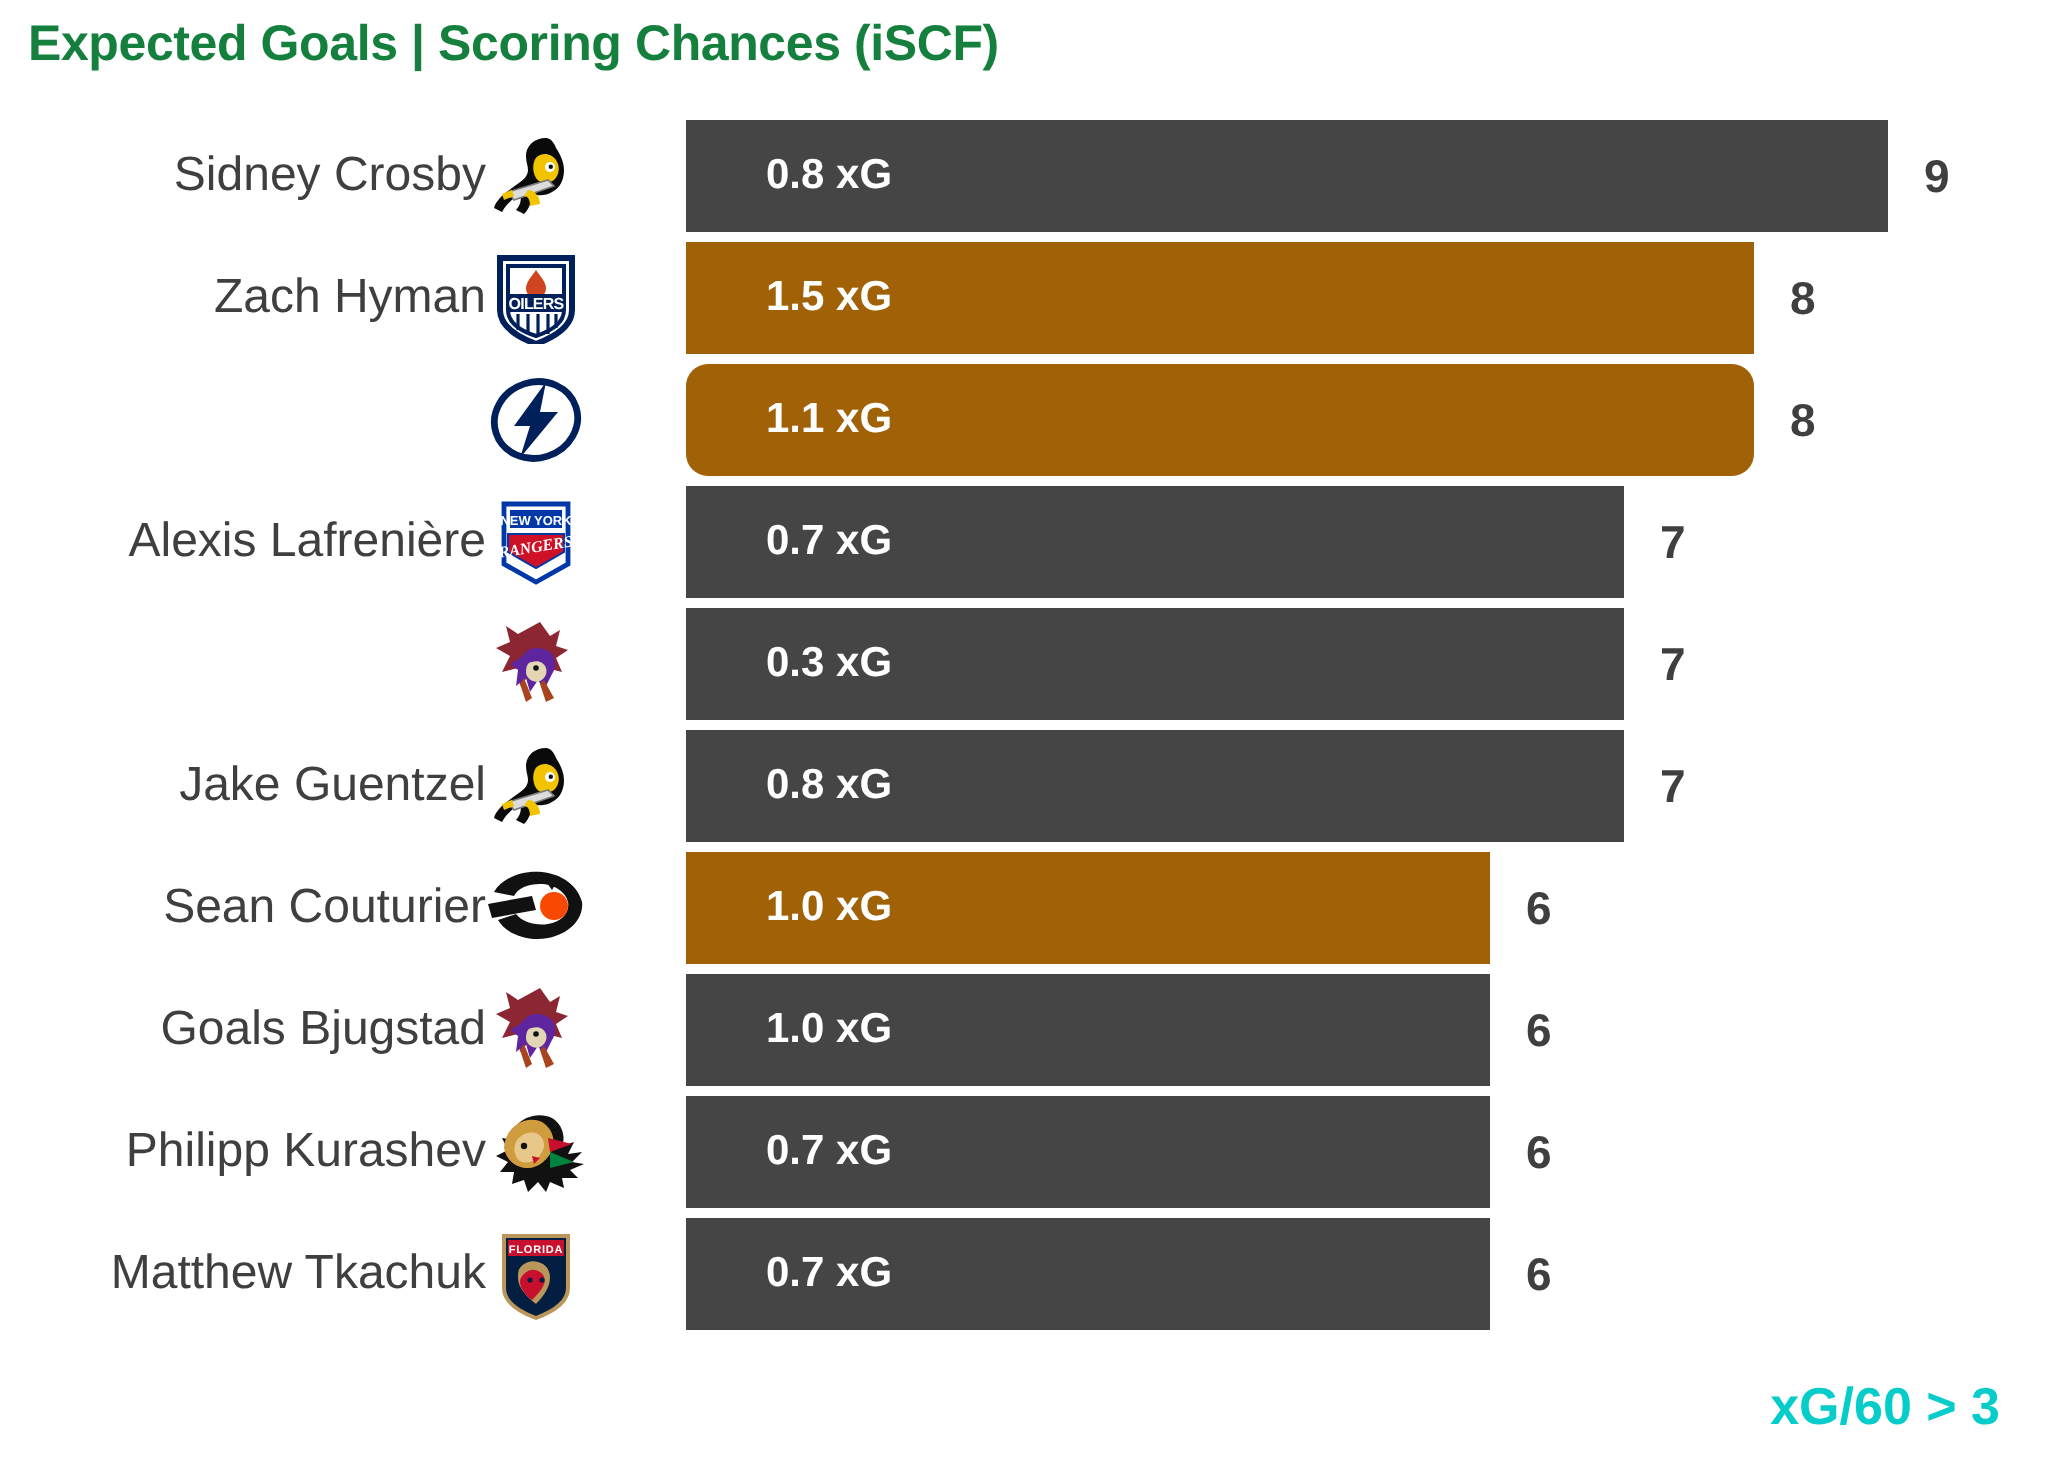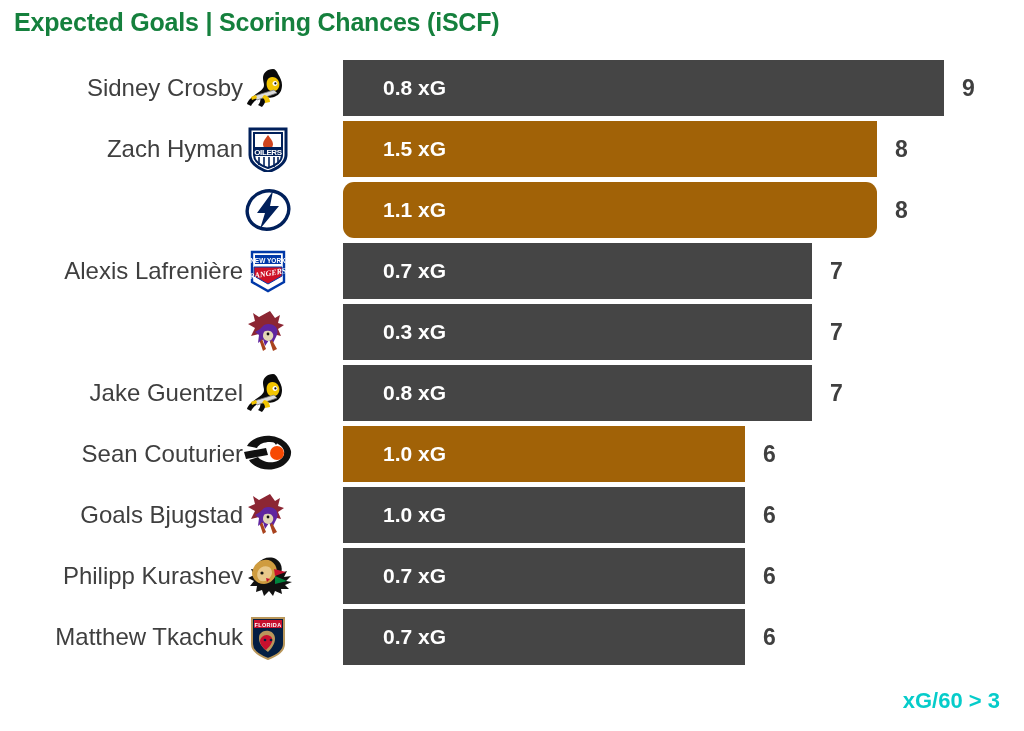--- a/index.html
+++ b/index.html
@@ -99,21 +99,21 @@
     font-weight: bold;
     color: #3f3f3f;
     white-space: nowrap;
   }
 
   
   .footer-note {
     position: absolute;
     right: 24px;
     top: 688px;
-    font-size: 22px;
+    font-size: 26px;
     font-weight: bold;
     color: #06ccca;
     white-space: nowrap;
   }
 </style>
 </head>
 <body>
 
 <div class="chart-title">Expected Goals | Scoring Chances (iSCF)</div>
 

